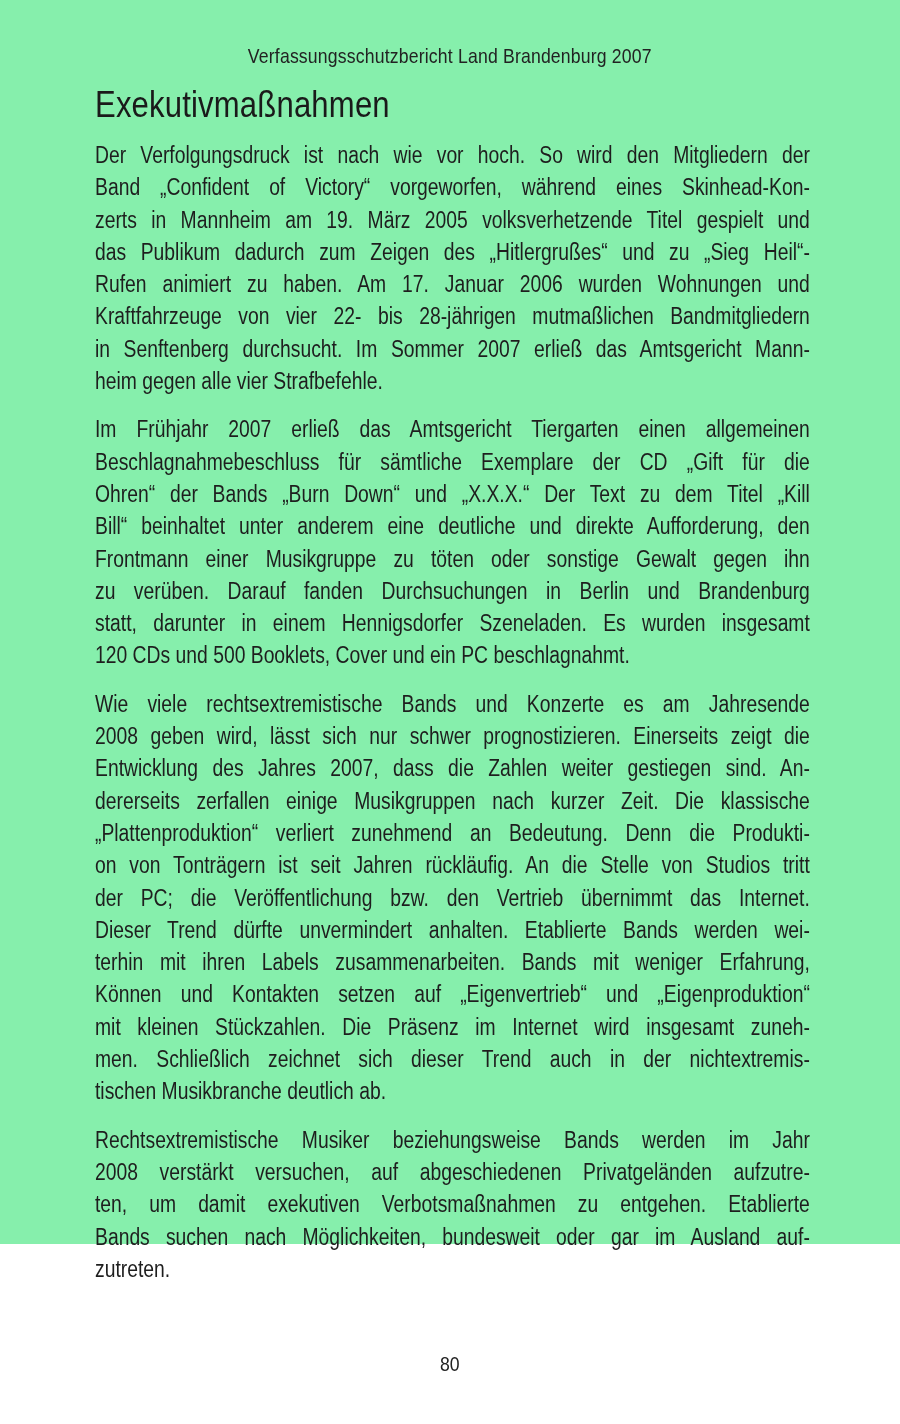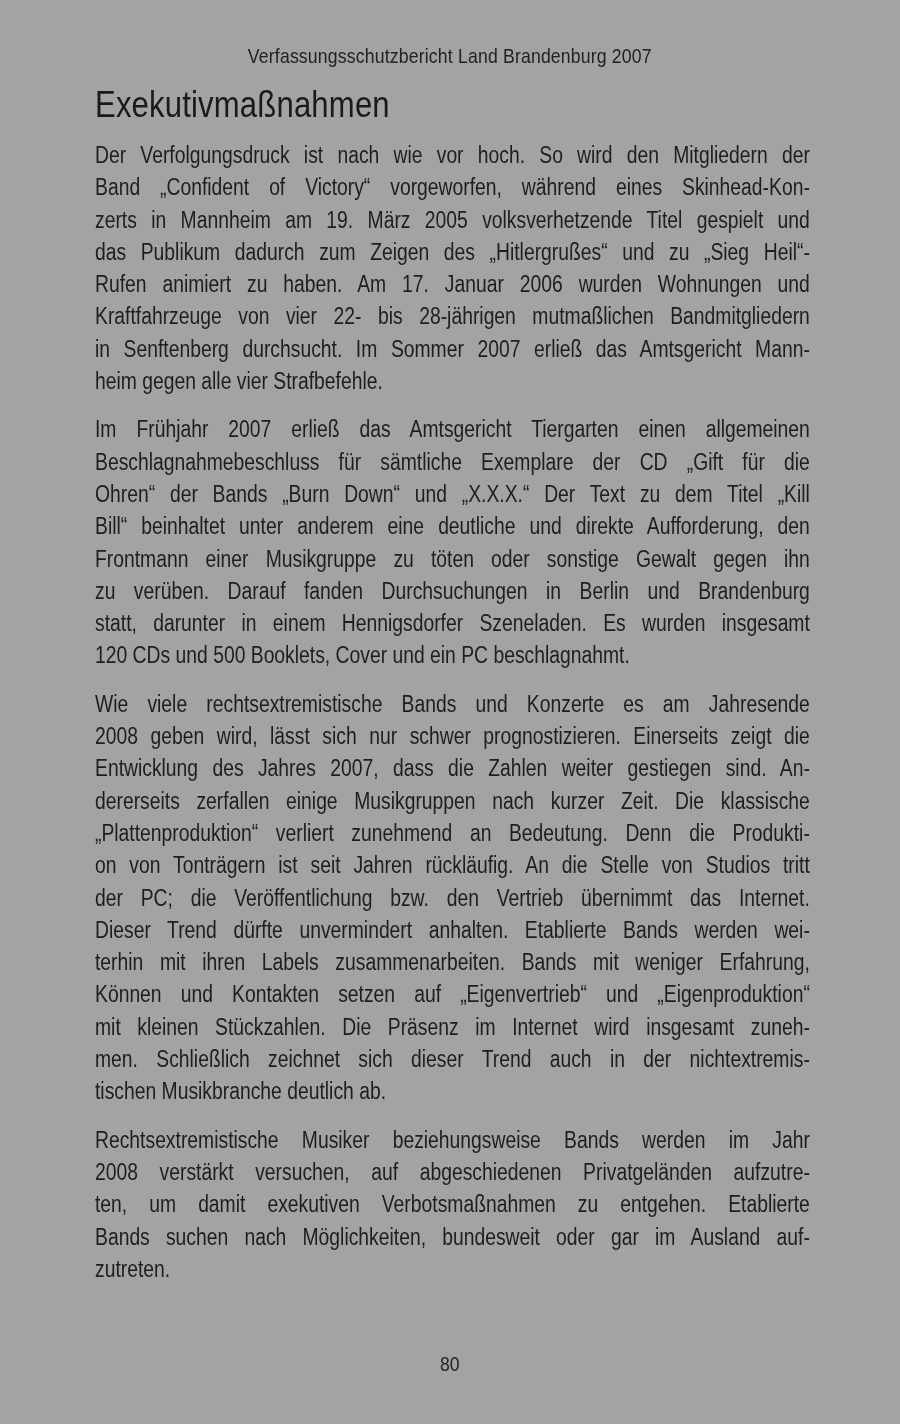--- a/index.html
+++ b/index.html
@@ -8,22 +8,22 @@
     width: 900px;
     height: 1424px;
     overflow: hidden;
     background: #ffffff;
     font-family: "Liberation Sans", sans-serif;
     color: #1e1e1e;
   }
   .page {
     position: relative;
     width: 900px;
-    height: 1424px;
-    background: #a3a3a3;
+    height: 1244px;
+    background: #86efac;
   }
   
   .running-header {
     position: absolute;
     top: 44px;
     left: 0;
     width: 1071px;
     transform: scaleX(0.84);
     transform-origin: 0 0;
     text-align: center;

